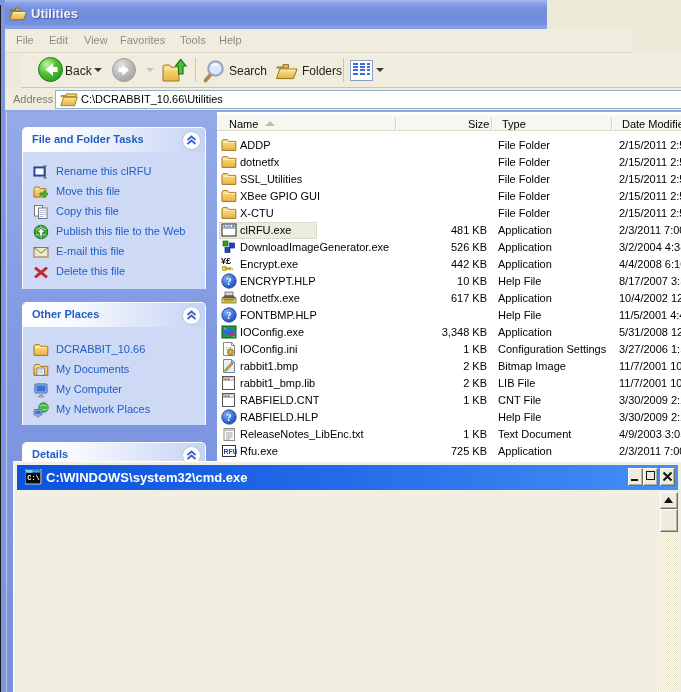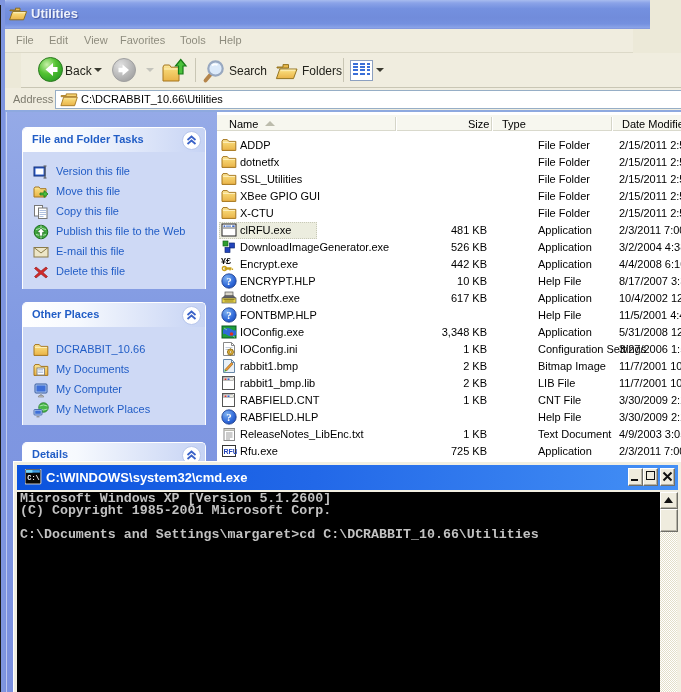--- a/index.html
+++ b/index.html
@@ -1,19 +1,19 @@
 <!DOCTYPE html>
 <html><head><meta charset="utf-8">
 <style>
 html,body{margin:0;padding:0;}
 body{width:681px;height:692px;overflow:hidden;position:relative;
   font-family:"Liberation Sans",sans-serif;background:#ECE9D8;}
 .abs{position:absolute;}
 
-#titlebar{left:0;top:0;width:650px;height:29px;
+#titlebar{left:0;top:0;width:547px;height:29px;
   background:linear-gradient(180deg,#A8BCEF 0%,#8BA3E8 10%,#7490DF 30%,#718CDB 60%,#7490DF 82%,#8BA4E8 96%,#7C90D8 100%);
   border-top-left-radius:7px;}
 #titlebar .ttext{position:absolute;left:31px;top:6px;color:#EEF2FB;font-weight:bold;font-size:13px;
   text-shadow:1px 1px 1px rgba(30,40,110,.55);}
 #lborder{left:0;top:0;width:5px;height:692px;background:#7E95DF;}
 #blackedge{left:0;top:5px;width:1px;height:687px;background:#1A1A1A;}
 #panehl{left:6px;top:112px;width:1px;height:580px;background:rgba(255,255,255,.5);}
 #menubar{left:5px;top:29px;width:628px;height:23px;background:#F0EDDF;border-bottom:1px solid #DCD9C8;}
 .mi{position:absolute;top:5px;font-size:11px;color:#8E8C7E;}
 #toolbar{left:21px;top:53px;width:676px;height:34px;background:#F0EDDF;border-bottom:1px solid #C9C6B4;}
@@ -39,21 +39,21 @@
 #lhead{position:absolute;left:0;top:2px;width:464px;height:15px;background:#F7F7EF;
   border-bottom:1px solid #D9D9CC;border-top:1px solid #fff;}
 .hsep{position:absolute;top:2px;width:1px;height:14px;background:#D5D5C8;border-right:1px solid #fff;}
 .hlabel{position:absolute;top:3px;font-size:11px;color:#000;white-space:nowrap;}
 #sortarrow{position:absolute;left:48px;top:6px;width:0;height:0;
   border-left:5px solid transparent;border-right:5px solid transparent;border-bottom:5px solid #BCBCAC;}
 .row{position:absolute;left:0;width:464px;height:17px;font-size:11px;color:#000;}
 .row .ic{position:absolute;left:4px;top:0px;width:16px;height:16px;}
 .row .nm{position:absolute;left:23px;top:2px;white-space:nowrap;}
 .row .sz{position:absolute;left:100px;top:2px;width:170px;text-align:right;}
-.row .tp{position:absolute;left:281px;top:2px;white-space:nowrap;margin-left:40px;}
+.row .tp{position:absolute;left:281px;top:2px;white-space:nowrap;}
 .row .dt{position:absolute;left:402px;top:2px;white-space:nowrap;}
 #selhl{position:absolute;left:2px;top:110px;width:98px;height:17px;background:#ECEDDF;outline:1px dotted #C8C9B8;outline-offset:-1px;}
 
 #cmdwin{left:13px;top:461px;width:667px;height:231px;background:#F2EFE2;
   border-left:1px solid #fff;border-top:1px solid #fff;}
 #cmdtitle{position:absolute;left:3px;top:3px;width:661px;height:25px;
   background:linear-gradient(90deg,#0B53DD 0%,#2268E8 45%,#4490F5 100%);}
 #cmdtitle .ct{position:absolute;left:29px;top:5px;color:#fff;font-weight:bold;font-size:13px;white-space:nowrap;text-align:center;}
 .cbtn{position:absolute;top:3px;width:13px;height:16px;background:#EFECDE;
   border:1px solid;border-color:#FFFFFF #6F6F68 #6F6F68 #FFFFFF;box-shadow:inset -1px -1px 0 #B5B2A5;}
@@ -199,21 +199,21 @@
             <path d="M2.5 6 L6.5 2.5 L10.5 6 M2.5 10 L6.5 6.5 L10.5 10" fill="none" stroke="#3A62C8" stroke-width="1.8"></path>
           </svg>
         </span>
     </div>
     <div class="titem" style="top:34px">
         <svg class="ic" viewBox="0 0 16 16">
       <rect x="1" y="3" width="11" height="9" fill="#2E5FD0" stroke="#14327A"></rect>
       <rect x="2.5" y="4.5" width="8" height="6" fill="#fff"></rect>
       <path d="M12 2 v12 M10.5 2 h3 M10.5 14 h3" stroke="#555" fill="none"></path>
       </svg>
-        <span class="tx">Version this file</span>
+        <span class="tx">Rename this clRFU</span>
       </div>
     <div class="titem" style="top:54px">
         <svg class="ic" viewBox="0 0 16 16">
       <path d="M1 4.5 L2 3 H6 L7.4 4.7 H13 V13 H1 Z" fill="url(#gf)" stroke="#A5761E"></path>
       <path d="M7 9 h4 v-2.4 l4 3.4 -4 3.4 V11 H7 Z" fill="#4CBE3C" stroke="#1A7A1A" stroke-width=".8"></path>
       </svg>
         <span class="tx">Move this file</span>
       </div>
     <div class="titem" style="top:74px">
         <svg class="ic" viewBox="0 0 16 16">
@@ -522,26 +522,20 @@
       </span>
     <span class="cbtn" style="left:626px">
         <span style="position:absolute;left:2px;top:2px;width:7px;height:7px;border:1.6px solid #111"></span>
       </span>
     <span class="cbtn" style="left:643px">
         <svg style="position:absolute;left:1px;top:2px" width="11" height="11" viewBox="0 0 11 11">
           <path d="M1.5 1.5 L9.5 9.5 M9.5 1.5 L1.5 9.5" stroke="#111" stroke-width="2"></path>
         </svg>
       </span>
   </div>
-  <div id="console">
-      <pre>Microsoft Windows XP [Version 5.1.2600]
-(C) Copyright 1985-2001 Microsoft Corp.
-
-C:\Documents and Settings\margaret&gt;cd C:\DCRABBIT_10.66\Utilities</pre>
-    </div>
   <div id="cscroll">
     <span class="sbtn" style="top:0px;height:15px">
         <svg style="position:absolute;left:3px;top:4px" width="9" height="6">
           <path d="M4.5 0 L9 6 L0 6 Z" fill="#111"></path>
         </svg>
       </span>
     <span class="sbtn" style="top:17px;height:21px"></span>
   </div>
 </div>
 

